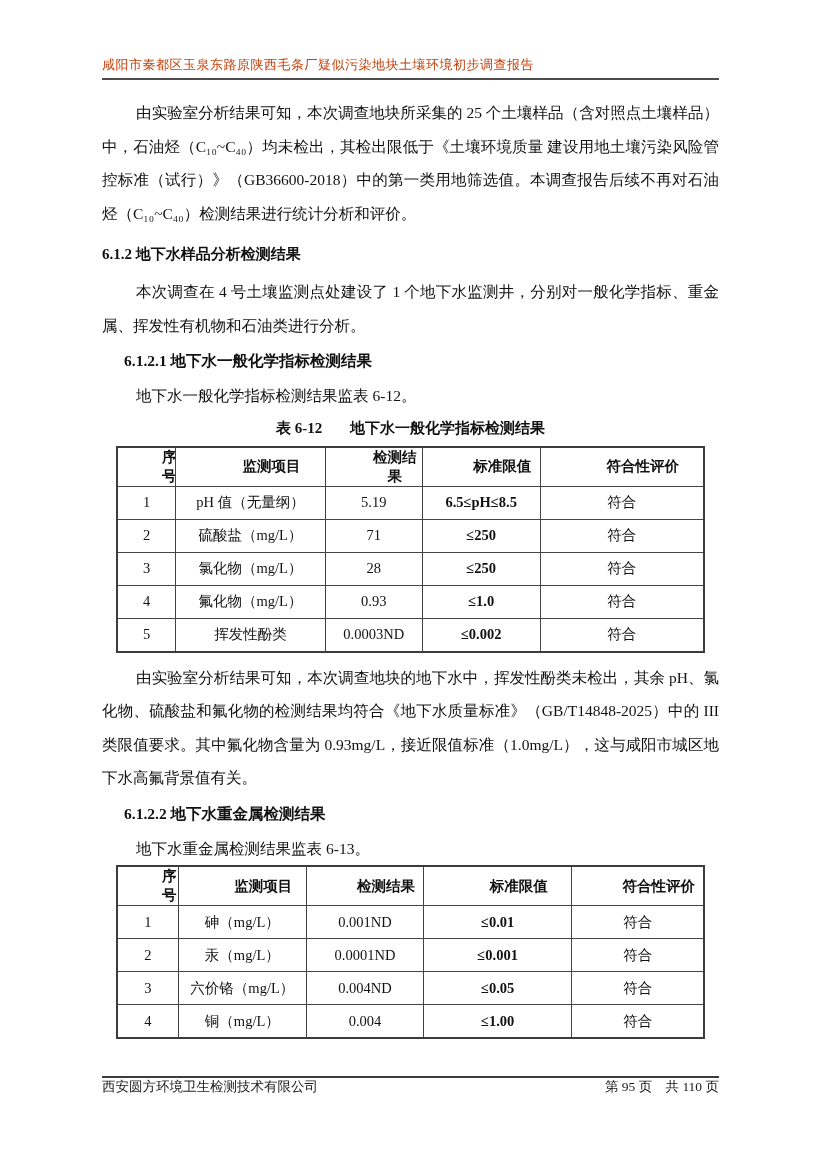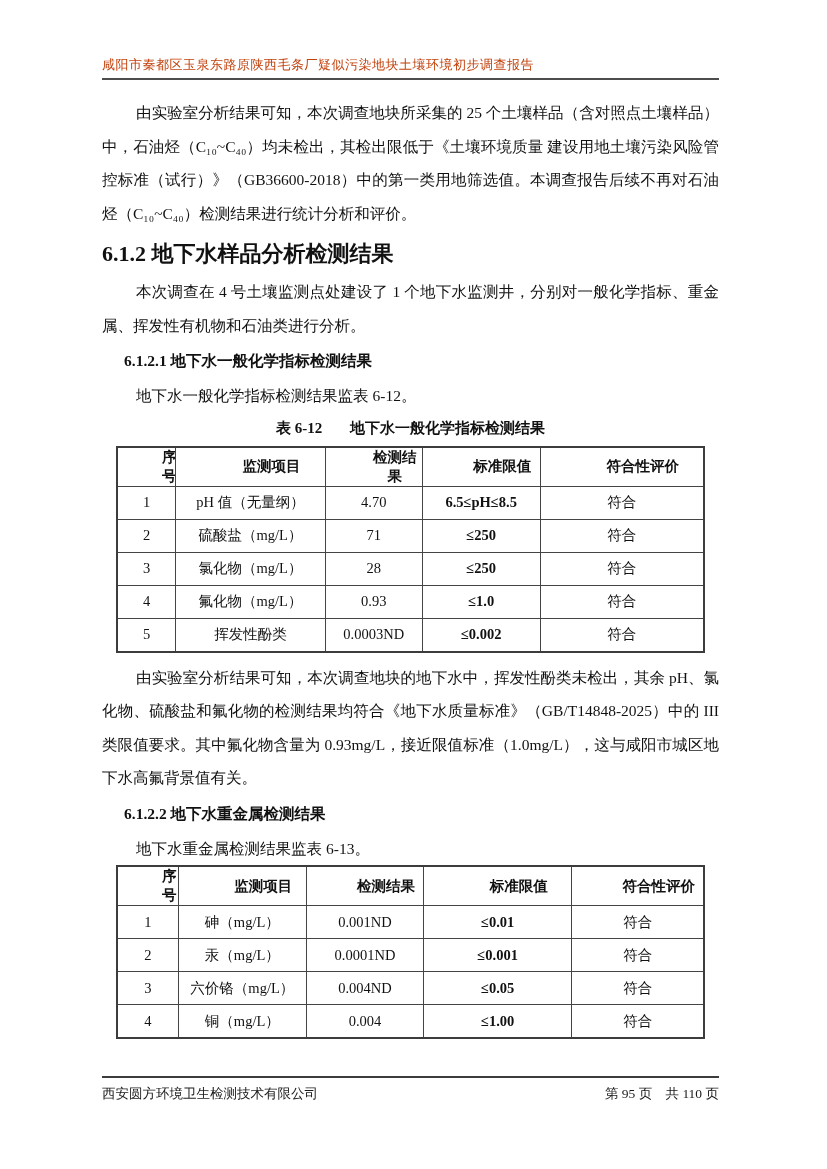--- a/index.html
+++ b/index.html
@@ -28,21 +28,21 @@
   }
   p.body-para{
     margin:0;
     font-size:15.5px;line-height:33.5px;
     text-align:justify;text-justify:inter-ideograph;
     text-indent:2.2em;
   }
   p.first{margin-top:14px;}
   h2.sec{
     margin:9px 0 6px 0;
-    font-size:22px;font-weight:bold;line-height:30px;
+    font-size:15px;font-weight:bold;line-height:30px;
   }
   h3.subsec{
     margin:5px 0 4px 0;padding-left:22px;
     font-size:15.5px;font-weight:bold;line-height:28px;
   }
   .table-caption{
     margin:6px 0 8px 0;
     text-align:center;font-weight:bold;font-size:15px;
   }
   .table-caption .cap-title{margin-left:1.6em;}
@@ -57,21 +57,20 @@
     text-align:center;vertical-align:middle;
     padding:0 2px;overflow:hidden;
   }
   table.data-table th{height:33px;font-weight:bold;padding-left:44px;}
   table.data-table td{height:32px;font-weight:normal;}
   table.data-table td.limit{font-weight:bold;}
   
   .page-footer{
     position:absolute;top:1076px;left:102px;right:108px;
     border-top:2px solid #3c3c3c;
-    padding-top:7px;
     display:flex;justify-content:space-between;
     font-size:13.5px;color:#1a1a1a;
   }
   .page-footer .page-info span{margin-left:10px;}
 </style>
 </head>
 <body>
 
 <div class="page">
 
@@ -110,21 +109,21 @@
             <th>监测项目</th>
             <th>检测结果</th>
             <th>标准限值</th>
             <th>符合性评价</th>
           </tr>
         </thead>
         <tbody>
           <tr>
             <td>1</td>
             <td>pH 值（无量纲）</td>
-            <td>4.70</td>
+            <td>5.19</td>
             <td class="limit">6.5≤pH≤8.5</td>
             <td>符合</td>
           </tr>
           <tr>
             <td>2</td>
             <td>硫酸盐（mg/L）</td>
             <td>71</td>
             <td class="limit">≤250</td>
             <td>符合</td>
           </tr>

